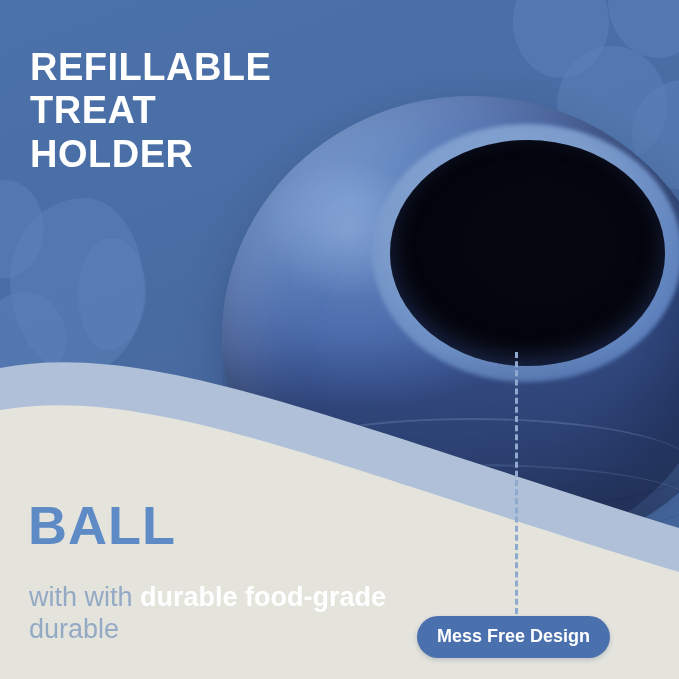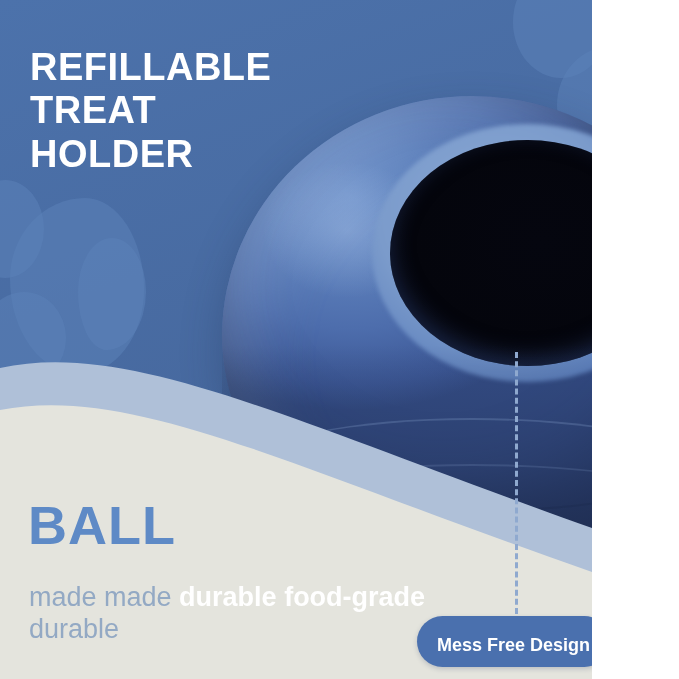--- a/index.html
+++ b/index.html
@@ -2,21 +2,21 @@
 <html><head>
 <meta charset="utf-8">
 <style>
   html, body {
     margin: 0;
     padding: 0;
     background: #ffffff;
   }
   #poster {
     position: relative;
-    width: 592px;
+    width: 679px;
     height: 679px;
     overflow: hidden;
     font-family: "Liberation Sans", sans-serif;
     background: #4A6FA8;
     user-select: none;
   }
 
   
   .bg-blue {
     position: absolute;
@@ -158,21 +158,21 @@
     color: #93A9C4;
     font-weight: normal;
     max-width: 400px;
   }
   .sub b { color: #ffffff; font-weight: bold; }
 
   .badge {
     position: absolute;
     left: 417px;
     top: 616px;
-    padding: 19px 20px 11px;
+    padding: 10px 20px 11px;
     background: #4A70AE;
     color: #FFFFFF;
     font-size: 18px;
     font-weight: bold;
     border-radius: 999px;
     box-shadow: 0 2px 5px rgba(40,60,100,.22);
     white-space: nowrap;
   }
 </style>
 </head>
@@ -213,17 +213,17 @@
   </div>
 
   <div class="dash-line"></div>
 
   <div class="headline">REFILLABLE
 TREAT
 HOLDER</div>
 
   <div class="ball-title">BALL</div>
 
-  <div class="sub"><span>made made </span><b>durable</b><span> </span><b>food-grade</b><span> durable</span></div>
+  <div class="sub"><span>with with </span><b>durable</b><span> </span><b>food-grade</b><span> durable</span></div>
 
   <div class="badge">Mess Free Design</div>
 
 </div>
 
 </body></html>

